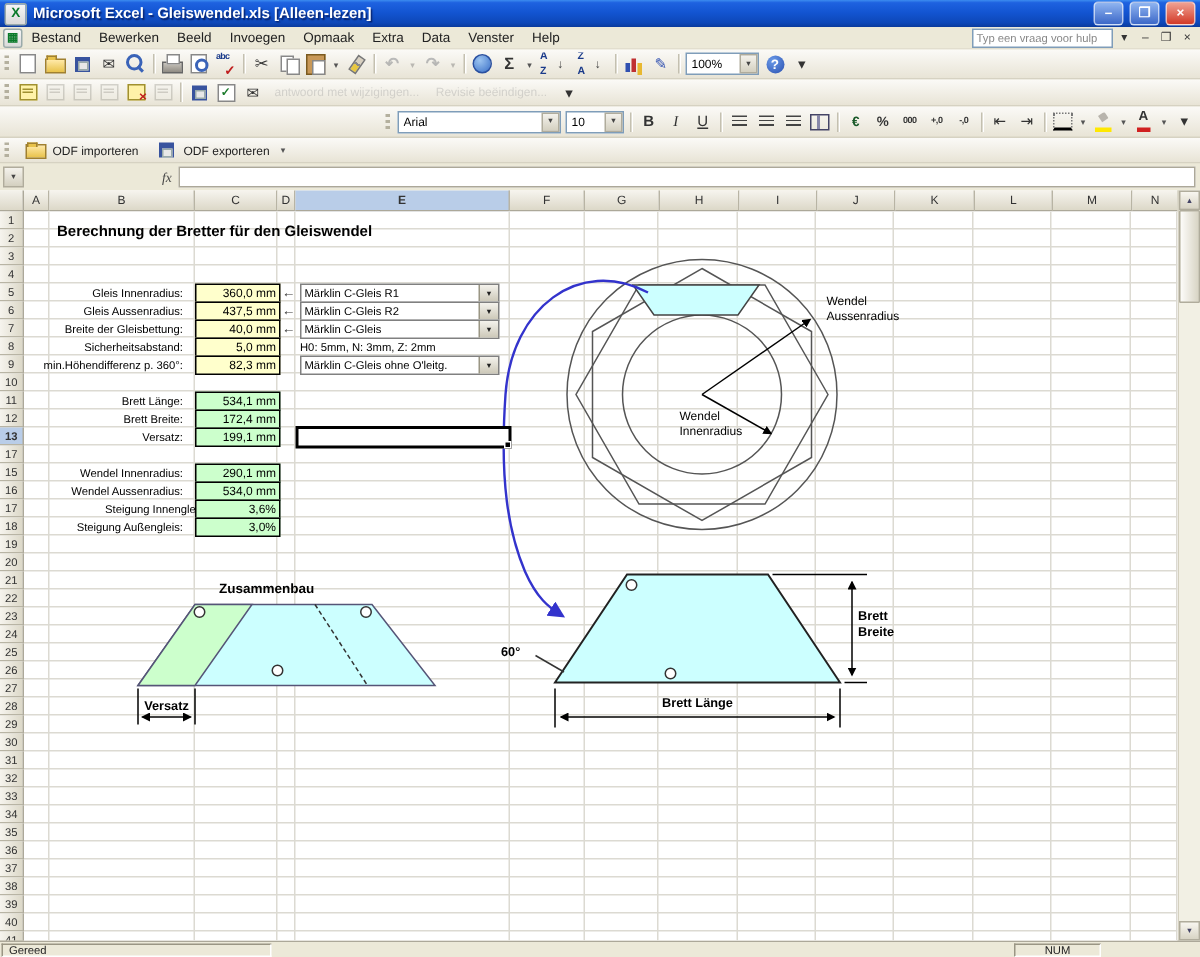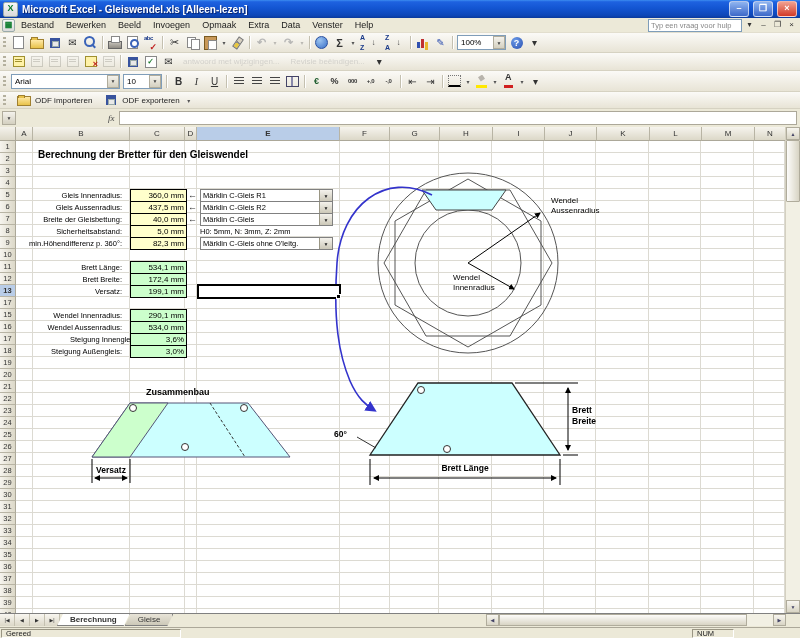--- a/index.html
+++ b/index.html
@@ -26,21 +26,21 @@
   .qwrap{margin-left:auto;display:flex;align-items:center;gap:1px;}
   .qbox{width:88px;height:11px;background:#fff;border:1px solid #7F9DB9;font-size:7.5px;
     color:#888;padding:0 2px;line-height:11px;white-space:nowrap;overflow:hidden;}
   .mwbtn{width:13px;height:12px;text-align:center;font-size:8px;line-height:12px;color:#333;}
 
   
   .toolbar{display:flex;align-items:center;gap:1px;padding:1px 2px;
     background:linear-gradient(180deg,#FBFAF7,#E8E4D6);border-bottom:1px solid #D6D2C2;}
   .tb-std{height:17px;flex:0 0 17px;}
   .tb-review{height:15px;flex:0 0 15px;}
-  .tb-format{height:18px;flex:0 0 18px;}
+  .tb-format{height:18px;flex:0 0 18px;justify-content:flex-end;}
   .tb-odf{height:14px;flex:0 0 14px;}
   .grip{width:3px;height:11px;margin:0 3px 0 1px;flex:0 0 3px;
     background:repeating-linear-gradient(180deg,#B4B09E 0 2px,transparent 2px 4px);}
   .tbsep{width:1px;height:13px;background:#C4C0B0;box-shadow:1px 0 0 #fff;margin:0 2px;flex:0 0 1px;}
   .tbico{position:relative;width:17px;height:15px;display:inline-flex;align-items:center;
     justify-content:center;font-size:10px;color:#333;overflow:hidden;flex:0 0 17px;}
   .ddarw{width:8px;height:15px;display:inline-flex;align-items:center;justify-content:center;
     font-size:6px;color:#555;flex:0 0 8px;}
   .dis{opacity:.35;filter:grayscale(.9);}
   .tbbtn{font-size:8px;color:#999;padding:0 5px;white-space:nowrap;}
@@ -200,21 +200,21 @@
     border:1px solid #B0AC9C;box-sizing:border-box;font-size:5px;color:#446;
     display:flex;align-items:center;justify-content:center;}
   .hthumb{flex:1;margin-right:26px;background:linear-gradient(#FDFCFA,#D8D4C4);
     border:1px solid #B0AC9C;box-sizing:border-box;}
   .statusbar{height:10px;flex:0 0 10px;display:flex;align-items:center;background:#ECE9D8;
     border-top:1px solid #ACA899;font-size:7.5px;color:#222;}
   .spanel{height:9px;box-sizing:border-box;border:1px solid;border-color:#9a9684 #fff #fff #9a9684;
     padding:0 4px;line-height:8px;}
   .sp-mode{width:180px;margin-left:1px;}
   .sp-fill{flex:1;margin:0 2px;border:none;}
-  .sp-num{width:42px;text-align:left;margin-right:66px;margin-left:44px;}
+  .sp-num{width:58px;text-align:center;margin-right:66px;margin-left:44px;}
 </style>
 </head>
 <body>
 
 <div class="window">
 
   <div class="titlebar">
     <span class="appicon">X</span>
     <span class="ttl">Microsoft Excel - Gleiswendel.xls [Alleen-lezen]</span>
     <span class="wbtn">–</span>
@@ -602,37 +602,20 @@
       </div>
     </div>
     <div class="vscroll">
       <div class="sbtn">▲</div>
       <div class="vthumb"></div>
       <div class="vfill"></div>
       <div class="sbtn">▼</div>
     </div>
   </div>
 
-  <div class="tabbar">
-    <span id="tabnav" style="display:flex;">
-        <span class="navbtn">|◀</span>
-        <span class="navbtn">◀</span>
-        <span class="navbtn">▶</span>
-        <span class="navbtn">▶|</span>
-      </span>
-    <span id="tabs" style="display:flex;margin-left:2px;">
-        <span class="tab active">Berechnung</span>
-        <span class="tab">Gleise</span>
-      </span>
-    <span class="hscroll">
-      <span class="hbtn">◀</span>
-      <span class="hthumb"></span>
-      <span class="hbtn">▶</span>
-    </span>
-  </div>
 
   <div class="statusbar">
     <span class="spanel sp-mode">Gereed</span>
     <span class="spanel sp-fill"></span>
     <span class="spanel sp-num">NUM</span>
   </div>
 
 </div>
 
 </body></html>

